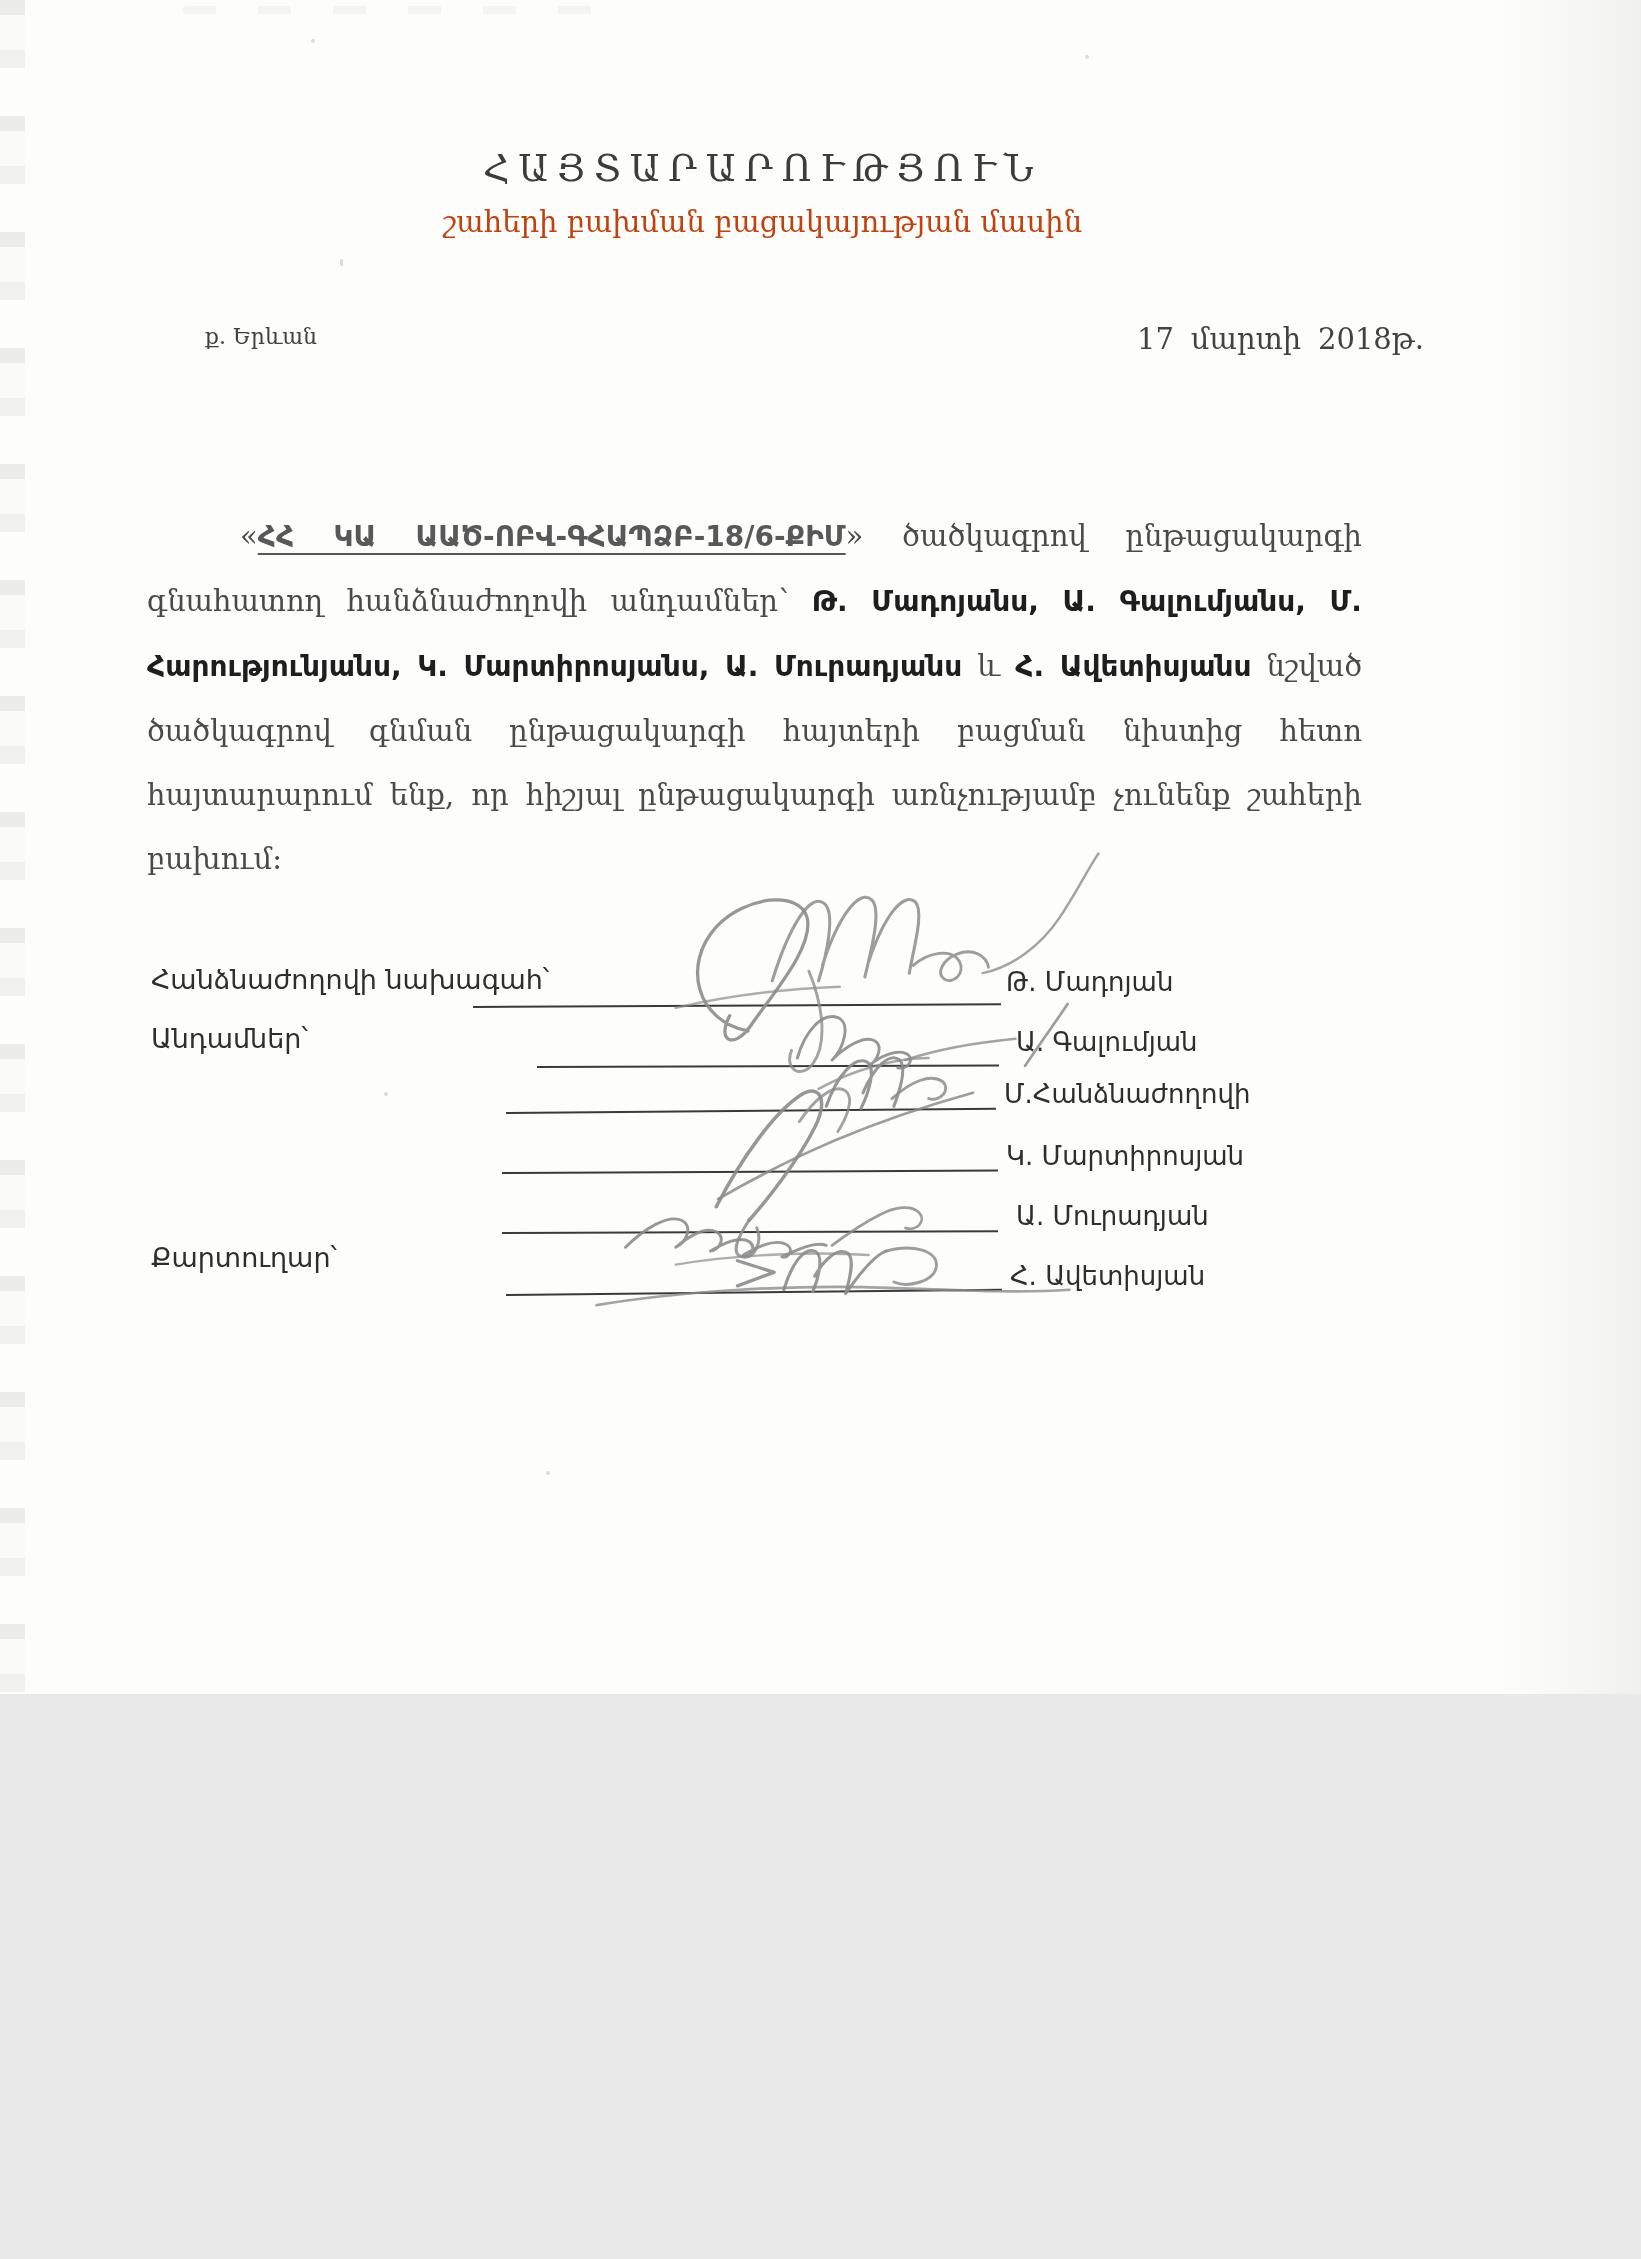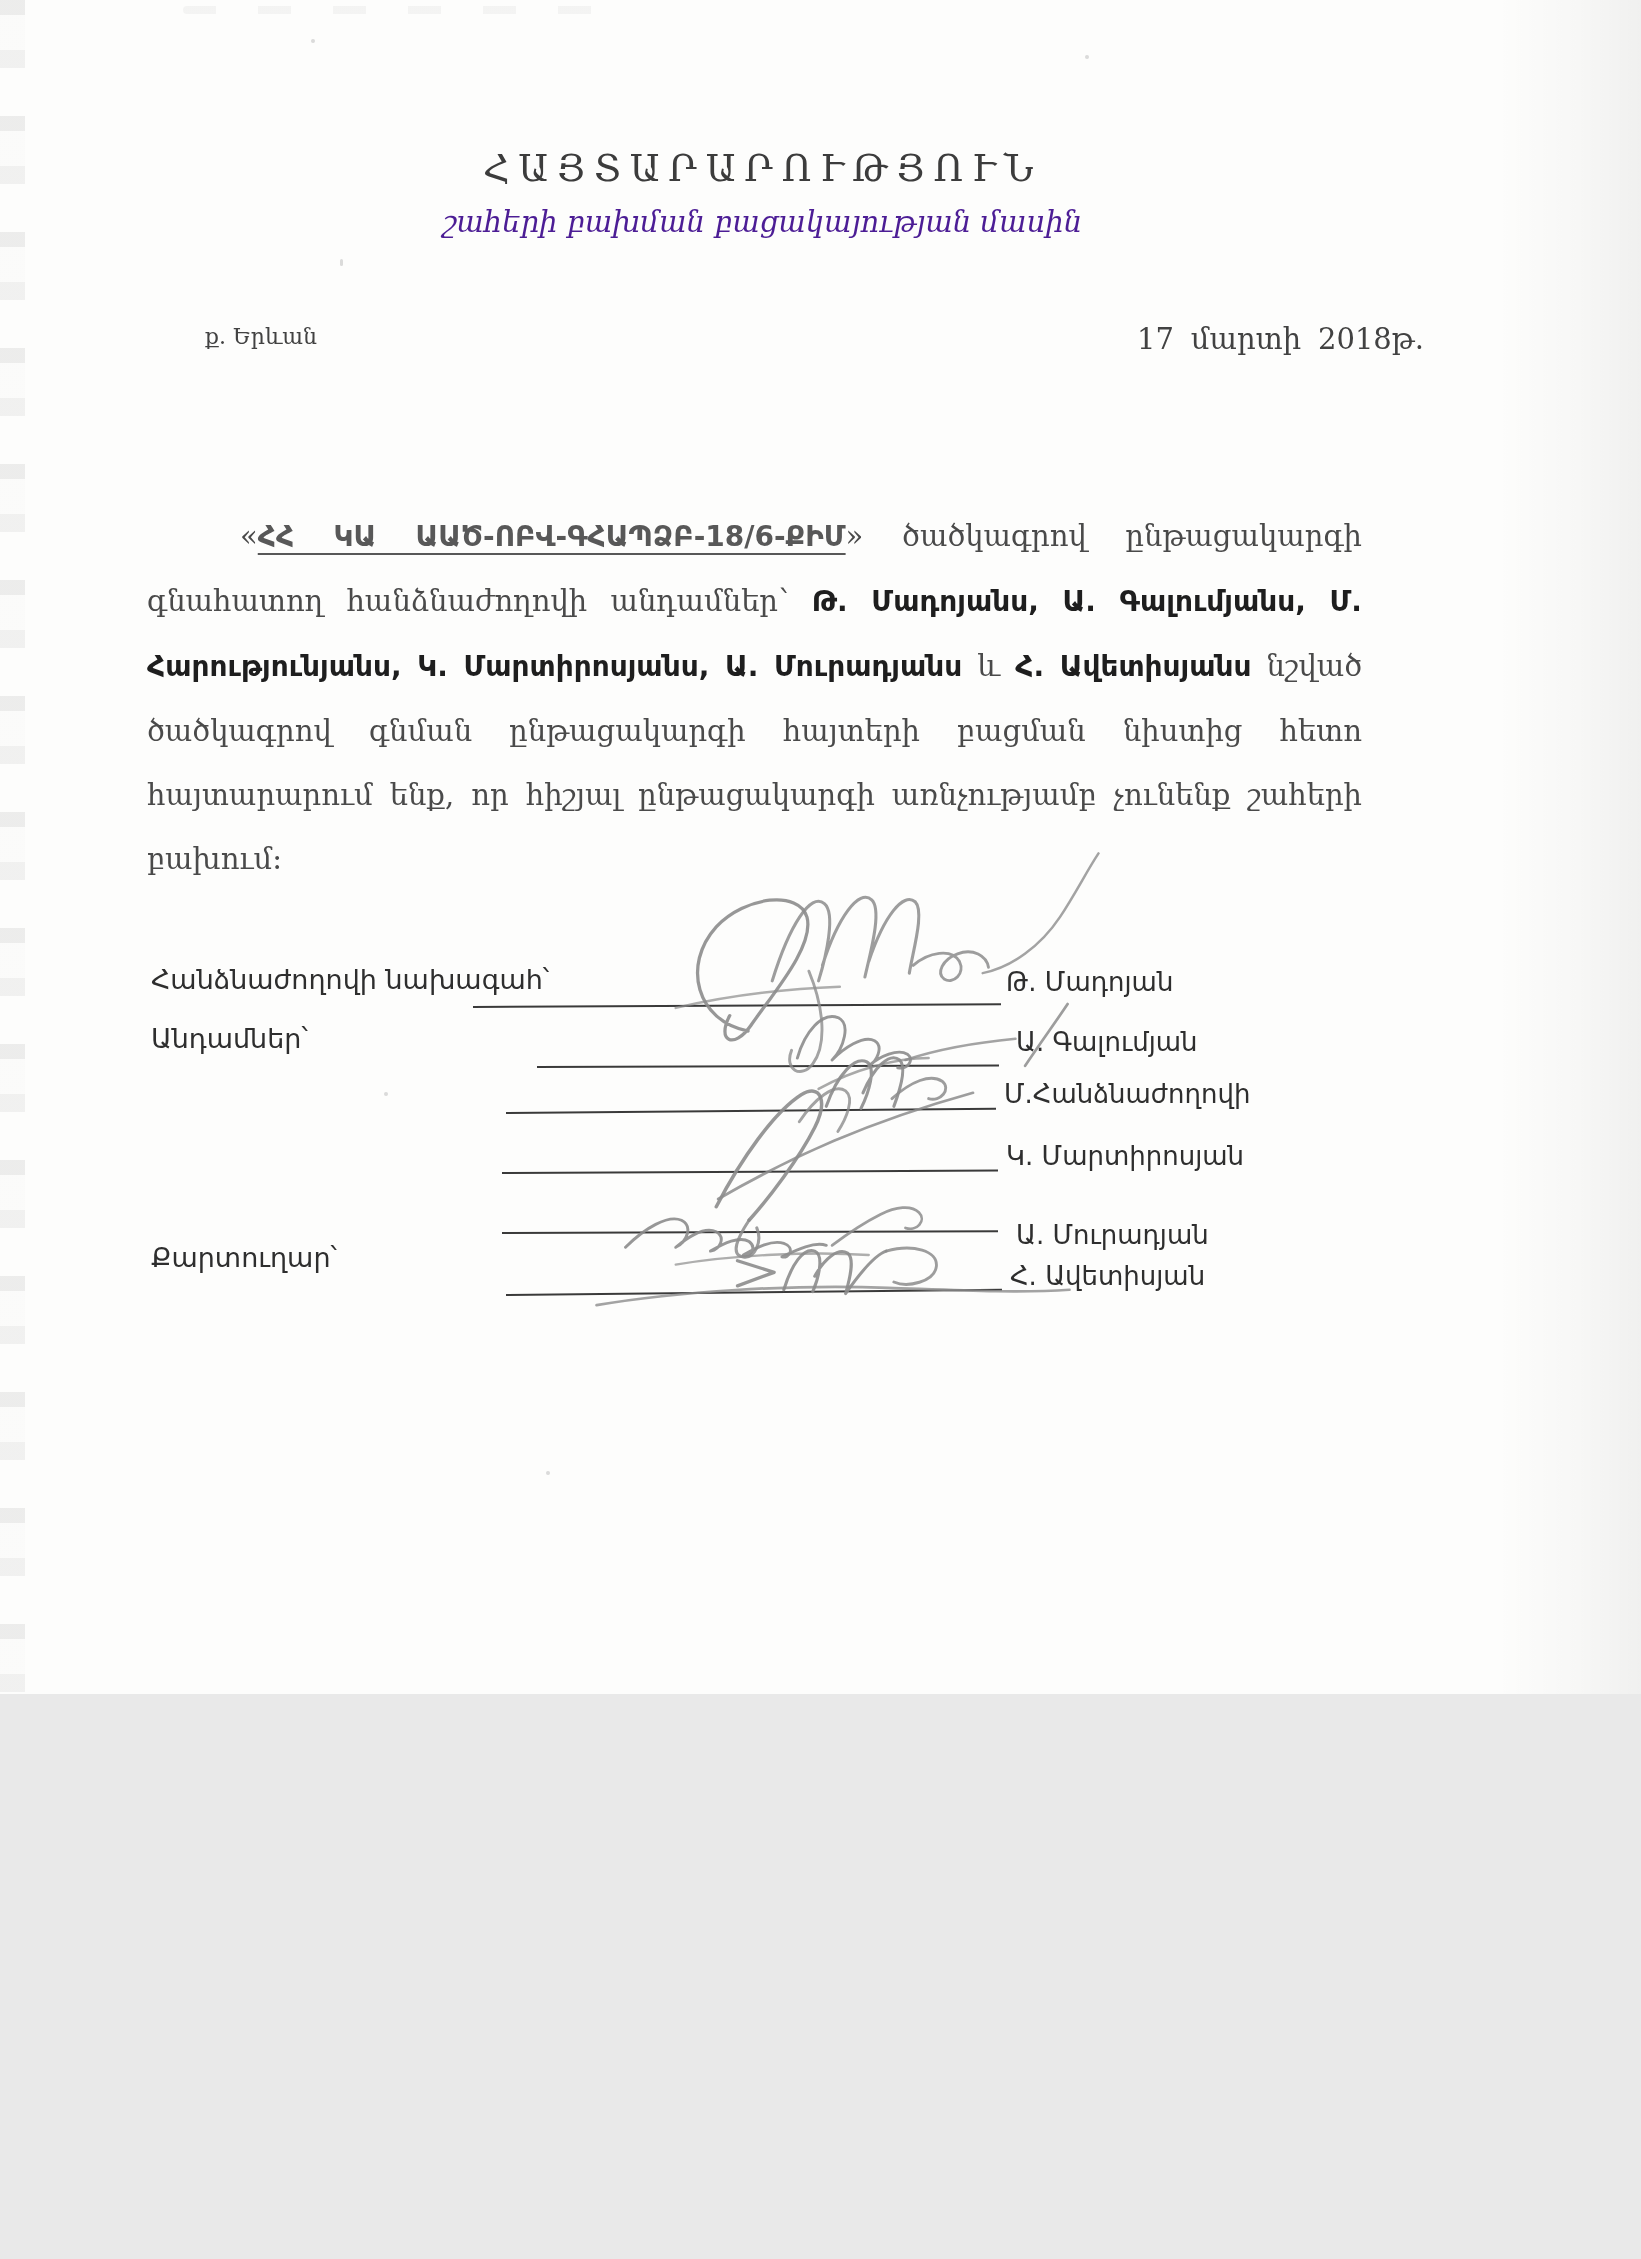--- a/index.html
+++ b/index.html
@@ -37,21 +37,21 @@
   .speck{position:absolute;width:3.9px;height:3.9px;border-radius:50%;background:#9a9a9a;opacity:.35;}
 
   .head{position:absolute;left:77px;width:1371px;text-align:center;}
   .title{
     position:absolute;top:147px;left:0;width:100%;
     font-size:37px;letter-spacing:8.7px;color:#3c3c3c;
     font-weight:normal;
   }
   .subtitle{
     position:absolute;top:205px;left:0;width:100%;
-    font-size:29px;color:#4c1d95;font-style:italic;
+    font-size:29px;color:#c2410c;
   }
   .place{position:absolute;left:205px;top:324px;font-size:22px;color:#424242;}
   .date{position:absolute;left:1137px;top:322px;font-size:29px;color:#424242;word-spacing:7.7px;}
 
   .body-par{
     position:absolute;left:147px;top:504px;width:1215px;
     font-size:29px;line-height:64px;
     text-align:justify;text-indent:93px;
     color:#4a4a4a;margin:0;
   }
@@ -115,21 +115,21 @@
   <div class="sig-line" style="left:537px;top:1066px;width:462px;transform:rotate(-0.2deg);"></div>
   <div class="sig-line" style="left:506px;top:1112px;width:490px;transform:rotate(-0.5deg);"></div>
   <div class="sig-line" style="left:502px;top:1172px;width:496px;transform:rotate(-0.3deg);"></div>
   <div class="sig-line" style="left:502px;top:1232px;width:496px;transform:rotate(-0.2deg);"></div>
   <div class="sig-line" style="left:506px;top:1294px;width:496px;transform:rotate(-0.6deg);"></div>
 
   <div class="sig-name" style="left:1006px;top:967px;">Թ. Մադոյան</div>
   <div class="sig-name" style="left:1016px;top:1027px;">Ա. Գալումյան</div>
   <div class="sig-name" style="left:1004px;top:1079px;">Մ.Հանձնաժողովի</div>
   <div class="sig-name" style="left:1006px;top:1141px;">Կ. Մարտիրոսյան</div>
-  <div class="sig-name" style="left:1016px;top:1201px;margin-top:19px;">Ա. Մուրադյան</div>
+  <div class="sig-name" style="left:1016px;top:1201px;">Ա. Մուրադյան</div>
   <div class="sig-name" style="left:1010px;top:1261px;">Հ. Ավետիսյան</div>
 
   <svg class="ink" width="1641" height="2259" viewBox="0 0 1700 2340">
 
     <g>
       <path stroke-width="3.4" opacity="0.9" d="M775,1068 C722,1058 706,1000 742,960 C772,928 828,922 836,950 C844,980 800,1030 778,1062 C760,1088 742,1078 756,1052"></path>
       <path stroke-width="3.2" opacity="0.85" d="M800,1016 C818,958 840,924 854,936 C866,946 856,990 848,1016 M852,1000 C868,950 890,920 903,932 C914,942 902,986 896,1012 M900,996 C916,948 936,924 948,934 C958,944 946,984 942,1008"></path>
       <path stroke-width="3" opacity="0.85" d="M946,1000 C962,986 986,982 994,996 C1000,1008 988,1020 978,1014 C970,1008 976,994 992,988 C1008,982 1022,990 1024,1002"></path>
       <path stroke-width="2.6" opacity="0.8" d="M1018,1008 C1048,1002 1078,980 1098,950 C1114,926 1126,902 1138,884"></path>
       <path stroke-width="3" opacity="0.8" d="M838,1006 C852,1040 858,1080 842,1102 C830,1118 812,1108 820,1088"></path>

